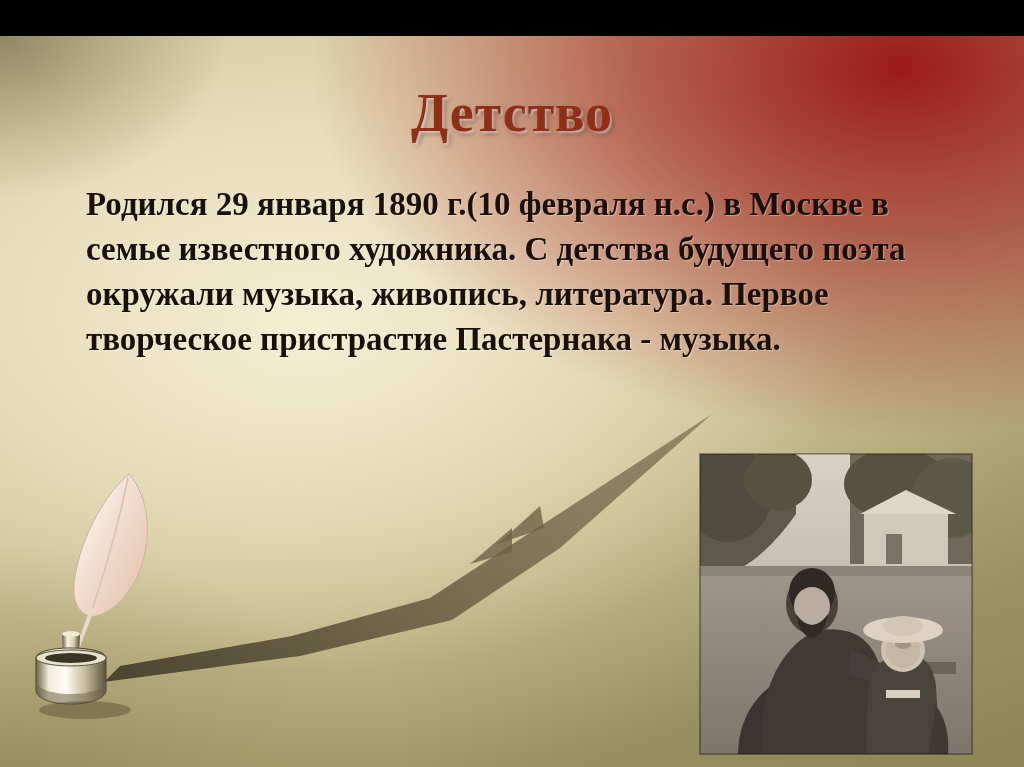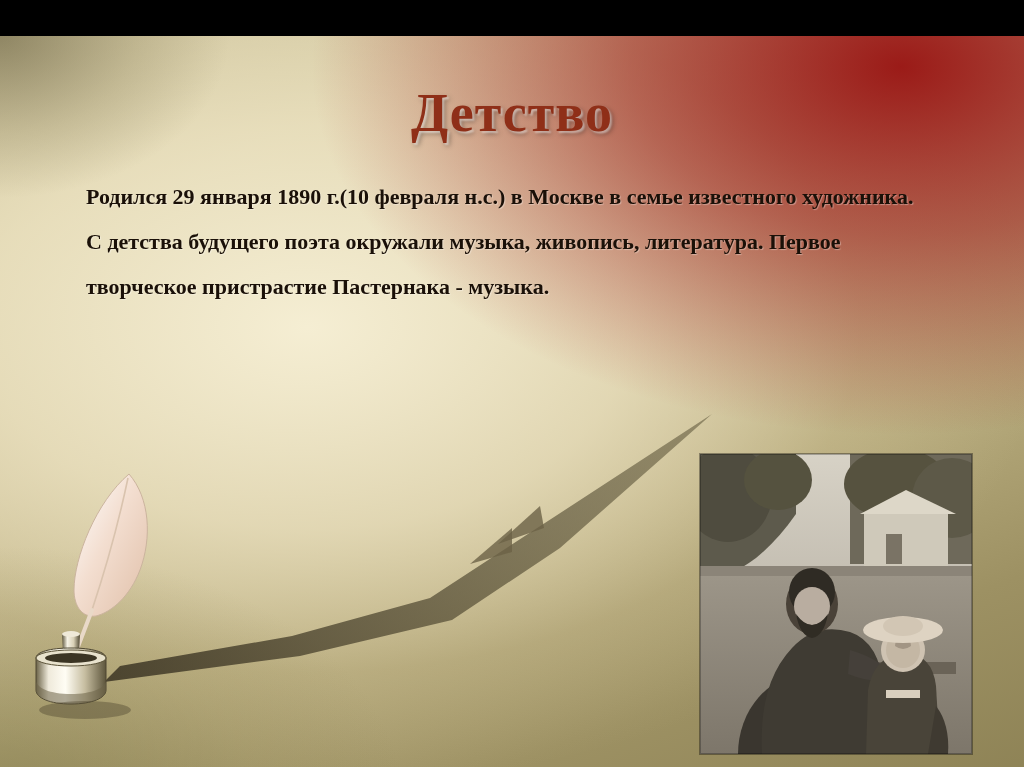--- a/index.html
+++ b/index.html
@@ -49,23 +49,23 @@
     font-weight: bold;
     color: #8f2f18;
     letter-spacing: 1px;
     text-shadow: 2px 2px 2px rgba(255,255,255,0.45), 3px 3px 5px rgba(0,0,0,0.35);
     z-index: 6;
   }
 
   .body-text {
     position: absolute;
     left: 86px;
-    top: 138px;
+    top: 146px;
     width: 830px;
-    font-size: 22px;
+    font-size: 33px;
     font-weight: bold;
     line-height: 45px;
     color: #1a1008;
     text-shadow: 1px 1px 1px rgba(255,255,255,0.35);
     z-index: 6;
   }
 
   
   .art {
     position: absolute;

